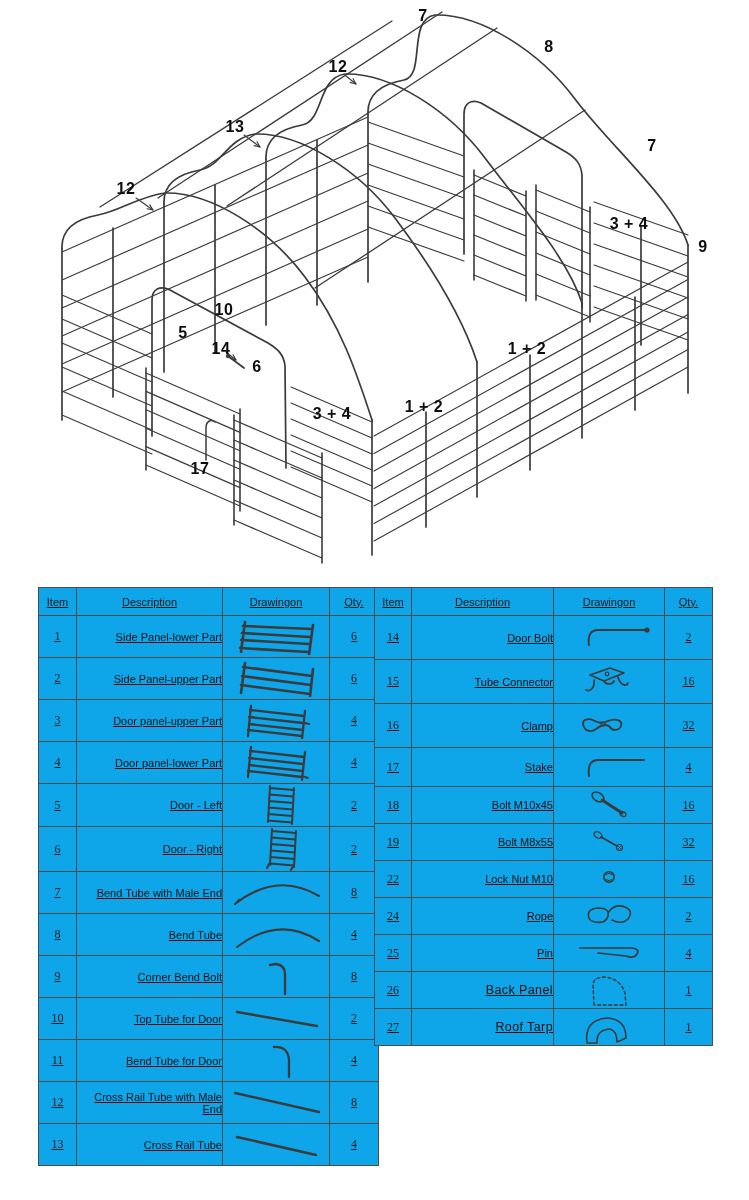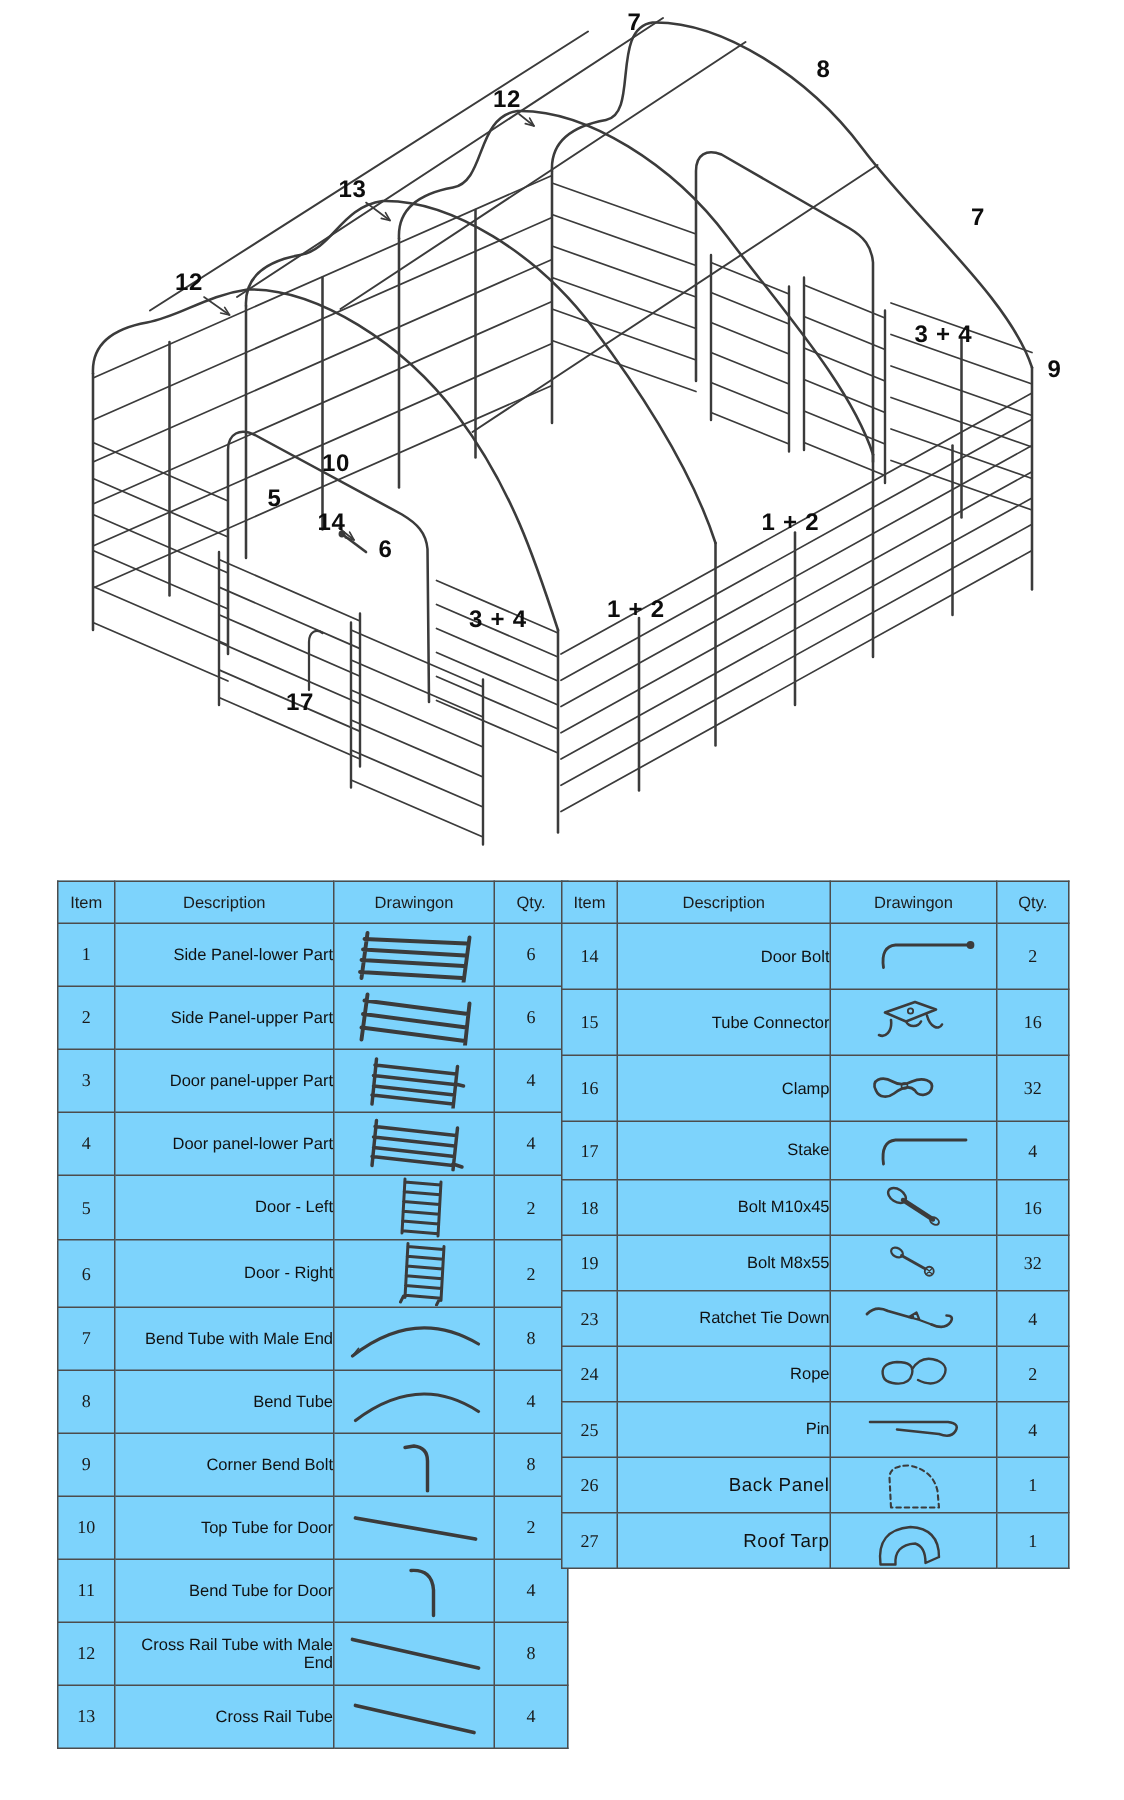--- a/index.html
+++ b/index.html
@@ -2,21 +2,21 @@
 <html><head>
 <meta charset="utf-8">
 <style>
   html,body{margin:0;padding:0;background:#ffffff;}
   #page{position:relative;width:749px;height:1200px;background:#fff;overflow:hidden;
         font-family:"Liberation Sans",sans-serif;color:#141414;}
   #diagram-wrap{position:absolute;left:0;top:0;width:749px;height:580px;}
   #diagram-svg{position:absolute;left:0;top:0;}
   .callout{position:absolute;transform:translate(-50%,-50%);font-family:"Liberation Sans",sans-serif;
            font-weight:bold;font-size:16px;letter-spacing:.5px;color:#0d0d0d;white-space:nowrap;}
-  .ptable{position:absolute;border-collapse:collapse;table-layout:fixed;background:#7dd3fc;}
+  .ptable{position:absolute;border-collapse:collapse;table-layout:fixed;background:#0ea5e9;text-decoration:underline;}
   .ptable td,.ptable th{border:1px solid #4c4c4c;padding:0;overflow:hidden;}
   .ptable{border:1.5px solid #3c3c3c;}
   th.hcell{font-weight:400;font-size:11px;color:#1c1c1c;text-align:center;height:27px;}
   td.c-item{font-family:"Liberation Serif",serif;font-size:12px;text-align:center;color:#1a1a1a;}
   td.c-desc{font-size:11px;text-align:right;padding-left:7px;color:#111;}
   td.c-desc.bigrow{font-size:12.5px;letter-spacing:.4px;}
   td.c-draw{text-align:center;vertical-align:middle;}
   td.c-qty{font-family:"Liberation Serif",serif;font-size:12px;text-align:center;color:#1a1a1a;}
   .icon-svg{display:block;margin:0 auto;}
 </style>
@@ -360,31 +360,29 @@
             <svg class="icon-svg" width="95" height="36" viewBox="0 0 95 36" fill="none" stroke="#3b3b3b" stroke-linecap="round" stroke-linejoin="round">
               <ellipse cx="36" cy="11" rx="4.2" ry="2.9" transform="rotate(30 36 11)" stroke-width="1.4"></ellipse>
               <path stroke-width="1.9" d="M39,13 L55,22"></path>
               <circle cx="57.5" cy="23.5" r="3" stroke-width="1.2"></circle>
               <path stroke-width=".8" d="M55.5,21.5 l4,4 M55.5,25.5 l4,-4"></path>
             </svg>
           </td>
           <td class="c-qty">32</td>
         </tr>
         <tr style="height:33px">
-          <td class="c-item">23</td>
-          <td class="c-desc">Ratchet Tie Down</td>
-          <td class="c-draw">
-            <svg class="icon-svg" width="95" height="36" viewBox="0 0 95 36" fill="none" stroke="#3b3b3b" stroke-linecap="round" stroke-linejoin="round">
-              <path stroke-width="1.9" d="M16,15 Q22,9 30,13 L44,17"></path>
-              <path stroke-width="1.5" d="M44,17 l5,-3 l2,5 l-7,-2 M51,19 l8,3"></path>
-              <path stroke-width="1.7" d="M59,22 Q68,26 72,20 Q74,16 69,16"></path>
-              <circle cx="46" cy="17" r="1.5" fill="#3b3b3b" stroke="none"></circle>
-            </svg>
-          </td>
-          <td class="c-qty">4</td>
+          <td class="c-item">22</td>
+          <td class="c-desc">Lock Nut M10</td>
+          <td class="c-draw">
+            <svg class="icon-svg" width="95" height="36" viewBox="0 0 95 36" fill="none" stroke="#3b3b3b" stroke-linecap="round" stroke-linejoin="round">
+              <circle cx="47" cy="16" r="5.2" stroke-width="1.6"></circle>
+              <path stroke-width="1" d="M43.5,13.5 q3.5,-2.5 7,0 M43.5,18.5 q3.5,2.5 7,0"></path>
+            </svg>
+          </td>
+          <td class="c-qty">16</td>
         </tr>
         <tr style="height:33px">
           <td class="c-item">24</td>
           <td class="c-desc">Rope</td>
           <td class="c-draw">
             <svg class="icon-svg" width="95" height="36" viewBox="0 0 95 36" fill="none" stroke="#3b3b3b" stroke-linecap="round" stroke-linejoin="round">
               <path stroke-width="1.6" d="M27,20 Q24,11 36,10 Q48,10 46,18 Q44,26 33,24 Q28,23 27,20 M46,15 Q52,5 63,9 Q72,13 66,21 Q60,27 50,22"></path>
             </svg>
           </td>
           <td class="c-qty">2</td>

